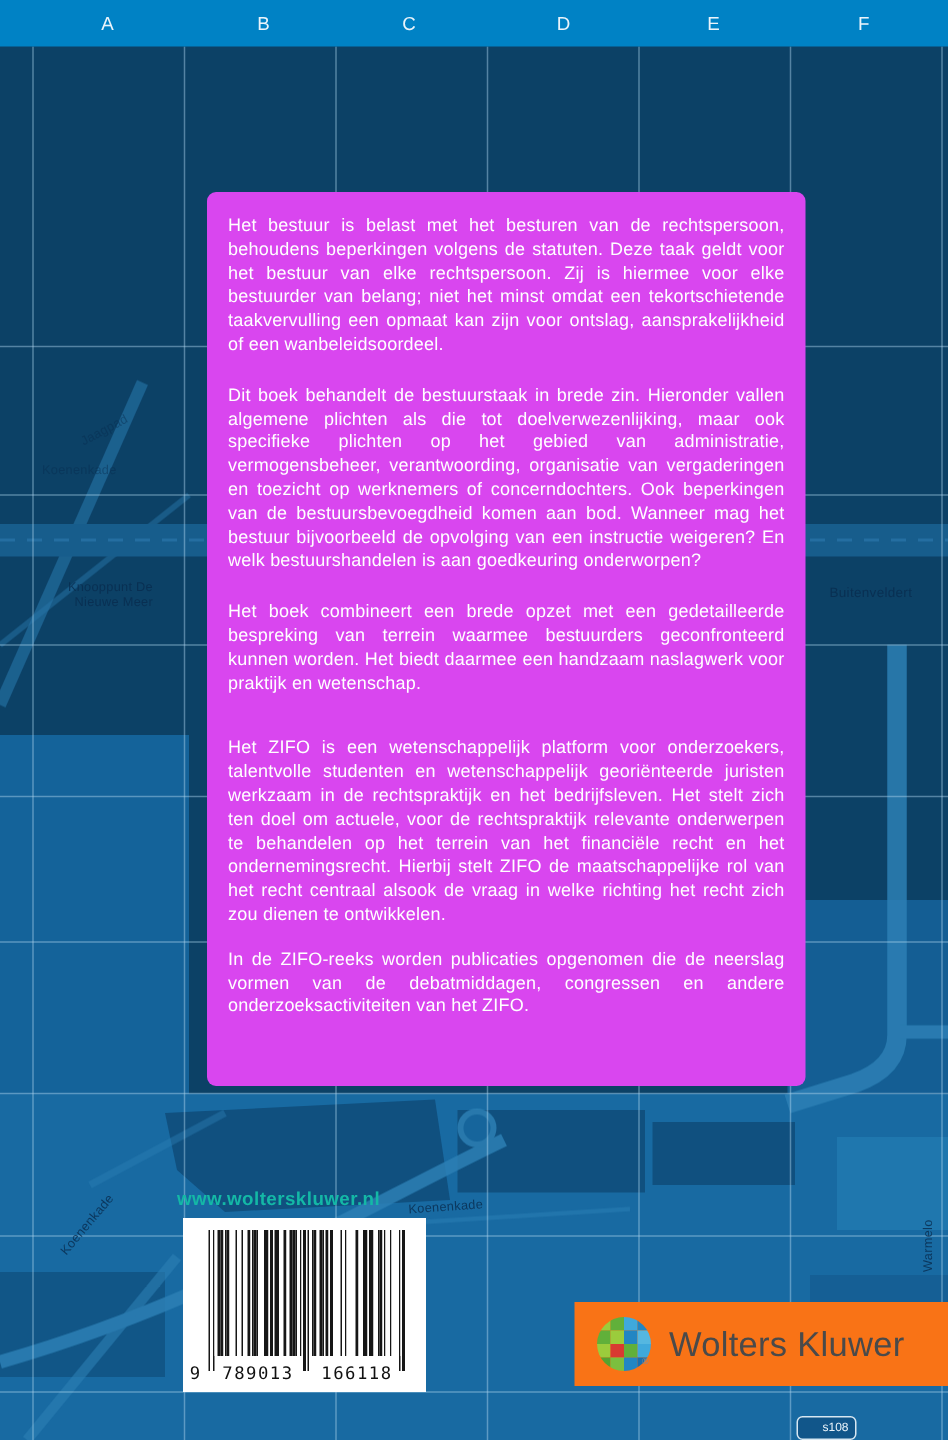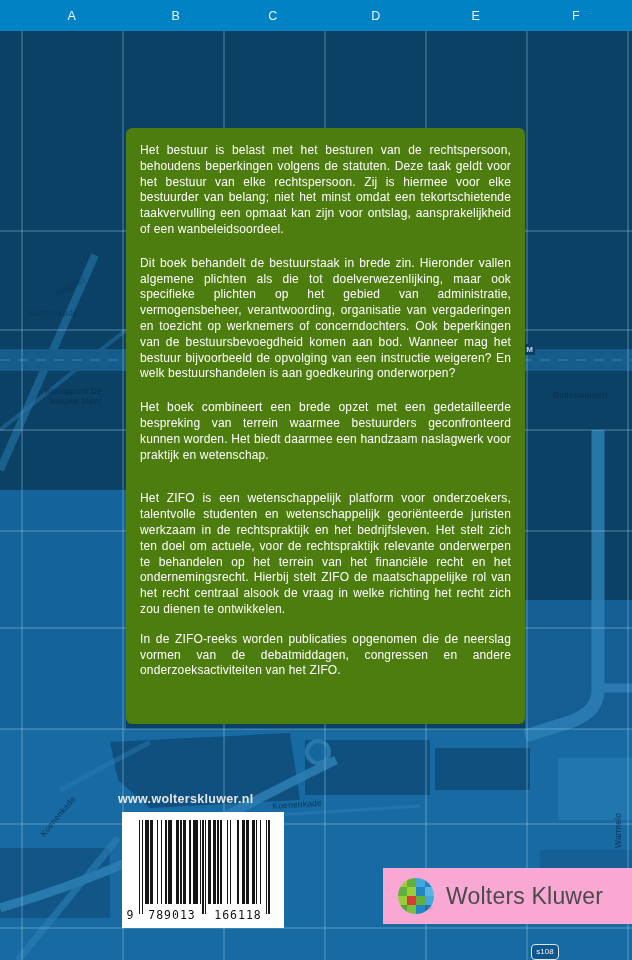--- a/index.html
+++ b/index.html
@@ -25,40 +25,40 @@
     z-index:2;white-space:pre;letter-spacing:.2px;
   }
   .metro-badge{
     position:absolute;left:524px;top:344px;width:11px;height:11px;z-index:2;
     background:#0b3c63;color:#bcd9ec;font-size:8px;font-weight:bold;
     text-align:center;line-height:11px;border-radius:1px;
   }
   .road-shield{
     position:absolute;left:531px;top:944px;width:26px;height:14px;z-index:2;
     border:1.5px solid #d7e7f2;border-radius:4px;background:#11568a;
-    color:#eaf4fb;font-size:8px;text-align:center;line-height:13px;
+    color:#eaf4fb;font-size:8px;text-align:center;line-height:13px;padding-left:12px;
   }
   
   .panel{
-    position:absolute;left:126px;top:128px;width:399px;height:596px;
-    background:#4d7c0f;border-radius:6px;z-index:5;
+    position:absolute;left:138px;top:128px;width:399px;height:596px;
+    background:#d946ef;border-radius:6px;z-index:5;
     box-sizing:border-box;padding:15px 14px 8px 14px;overflow:hidden;
   }
   .panel p{
     margin:0;color:#ffffff;font-size:12px;line-height:15.8px;
     text-align:justify;letter-spacing:.15px;
   }
   .panel p + p{margin-top:14px;}
   .panel p.gap-med{margin-top:18px;}
   .panel p.gap-big{margin-top:28px;}
   .panel p.gap-mid2{}
   
   .website{
     position:absolute;left:118px;top:792px;z-index:6;
-    color:#e5e5e5;font-size:12.5px;font-weight:bold;letter-spacing:.3px;
+    color:#14b8a6;font-size:12.5px;font-weight:bold;letter-spacing:.3px;
   }
   
   .barcode-box{
     position:absolute;left:122px;top:812px;width:162px;height:116px;
     background:#ffffff;z-index:6;
   }
   .barcode-bars{
     position:absolute;left:17px;top:8px;width:132px;height:98px;
     display:flex;align-items:flex-start;
   }
@@ -69,21 +69,21 @@
     position:absolute;left:0;top:96px;width:162px;z-index:7;
     display:flex;color:#111;font-family:"DejaVu Sans Mono",monospace;
     font-size:11.5px;letter-spacing:1px;
   }
   .bd-first{width:17px;text-align:center;}
   .bd-g1{width:66px;text-align:center;background:transparent;}
   .bd-g2{width:66px;text-align:center;}
   
   .brand-box{
     position:absolute;left:383px;top:868px;width:249px;height:56px;
-    background:#f9a8d4;z-index:6;display:flex;align-items:center;
+    background:#f97316;z-index:6;display:flex;align-items:center;
   }
   .wk-icon{
     width:36px;height:36px;margin-left:15px;border-radius:50%;overflow:hidden;
     display:grid;grid-template-columns:repeat(4,1fr);grid-template-rows:repeat(4,1fr);
     position:relative;flex:0 0 auto;
   }
   .wk-icon i{display:block;}
   .wk-icon i:nth-child(1){background:#9bcc3c}.wk-icon i:nth-child(2){background:#61b03a}
   .wk-icon i:nth-child(3){background:#3fa9dc}.wk-icon i:nth-child(4){background:#2286c3}
   .wk-icon i:nth-child(5){background:#61b03a}.wk-icon i:nth-child(6){background:#9bcc3c}

